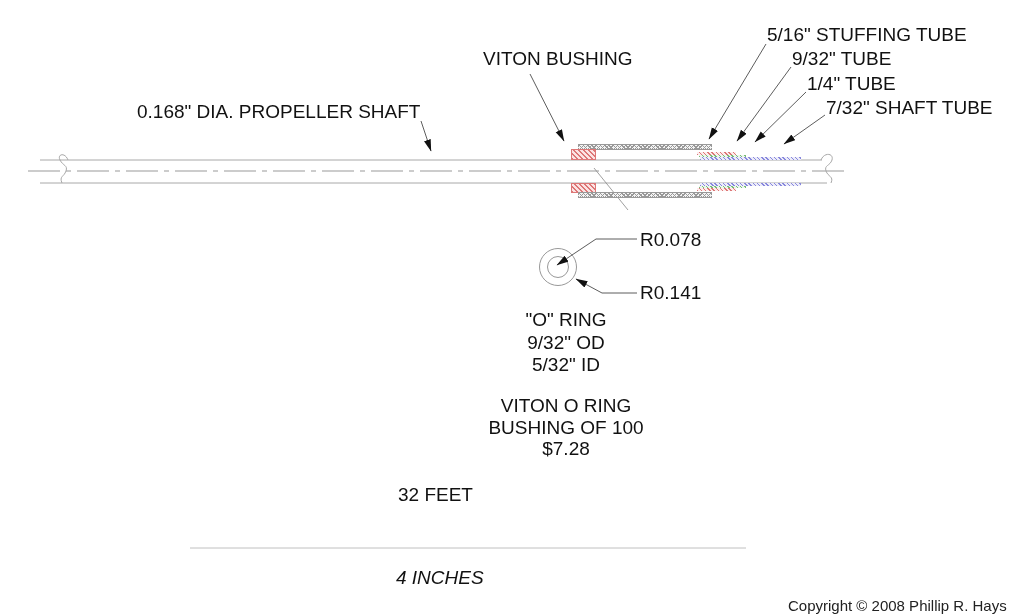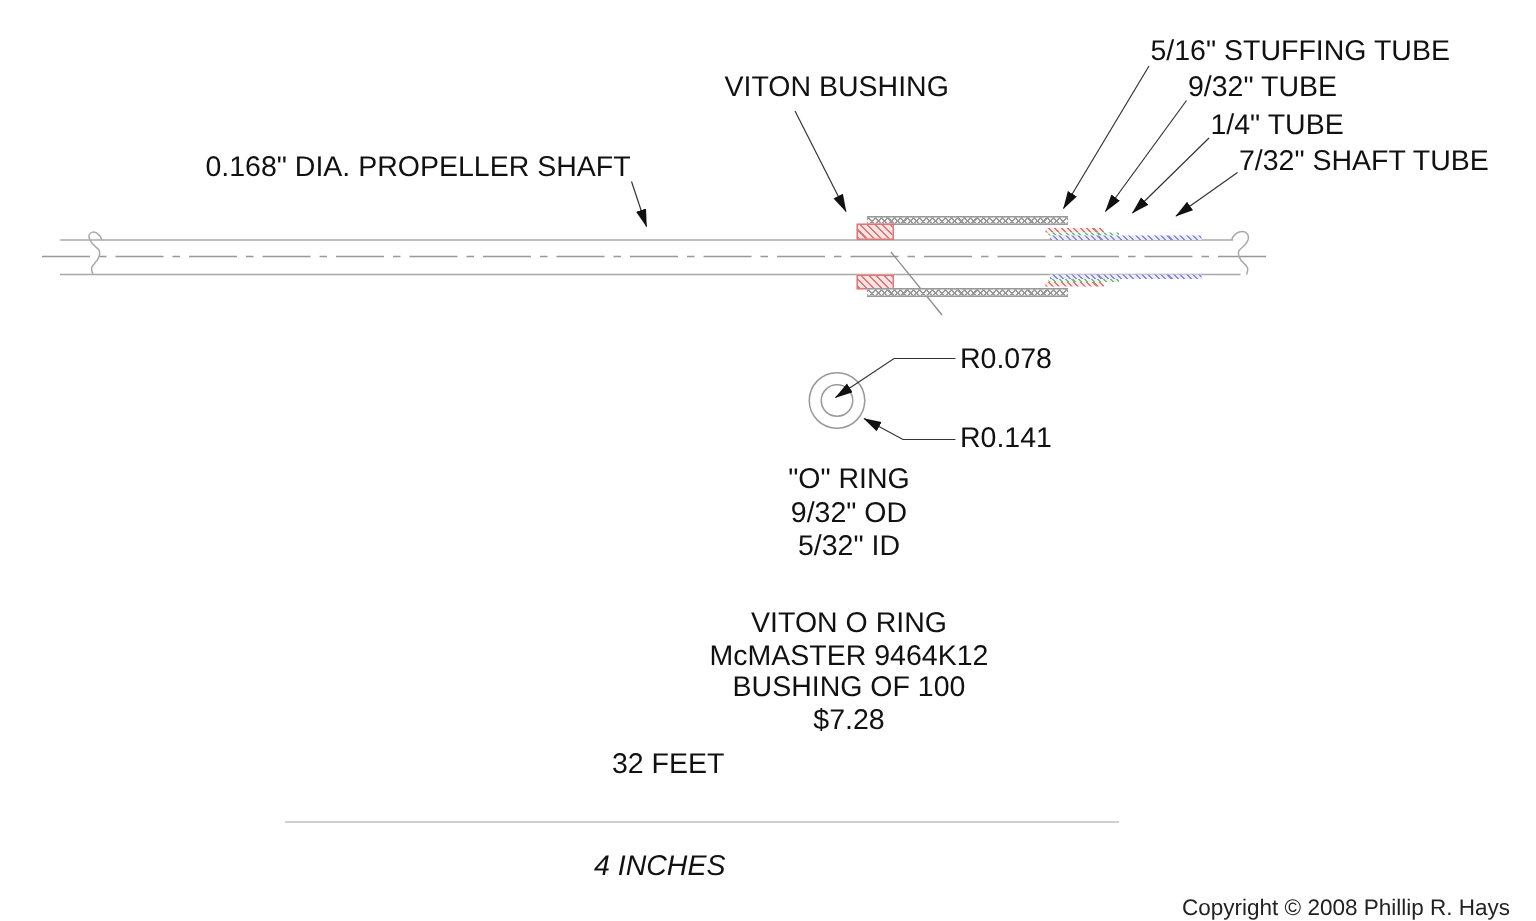--- a/index.html
+++ b/index.html
@@ -99,25 +99,24 @@
 
   <div class="lbl" style="left:640px;top:230px;">R0.078</div>
   <div class="lbl" style="left:640px;top:283px;">R0.141</div>
 
   <div class="lbl center" style="left:466px;top:309px;width:200px;line-height:22.5px;">
     <div>"O" RING</div>
     <div>9/32" OD</div>
     <div>5/32" ID</div>
   </div>
 
-  <div class="lbl center" style="left:441px;top:395px;width:250px;line-height:21.5px;margin-top:10px;">
+  <div class="lbl center" style="left:441px;top:395px;width:250px;line-height:21.5px;">
     <div>VITON O RING</div>
-    <div>McMASTER 9464K12</div>
     <div>BUSHING OF 100</div>
     <div>$7.28</div>
   </div>
 
-  <div class="lbl" style="left:398px;top:500px;margin-left:10px;">32 FEET</div>
+  <div class="lbl" style="left:398px;top:485px;">32 FEET</div>
   <div class="lbl" style="left:396px;top:568px;font-style:italic;">4 INCHES</div>
 
   <div id="copyright">Copyright © 2008 Phillip R. Hays</div>
 
 </div>
 
 </body></html>

